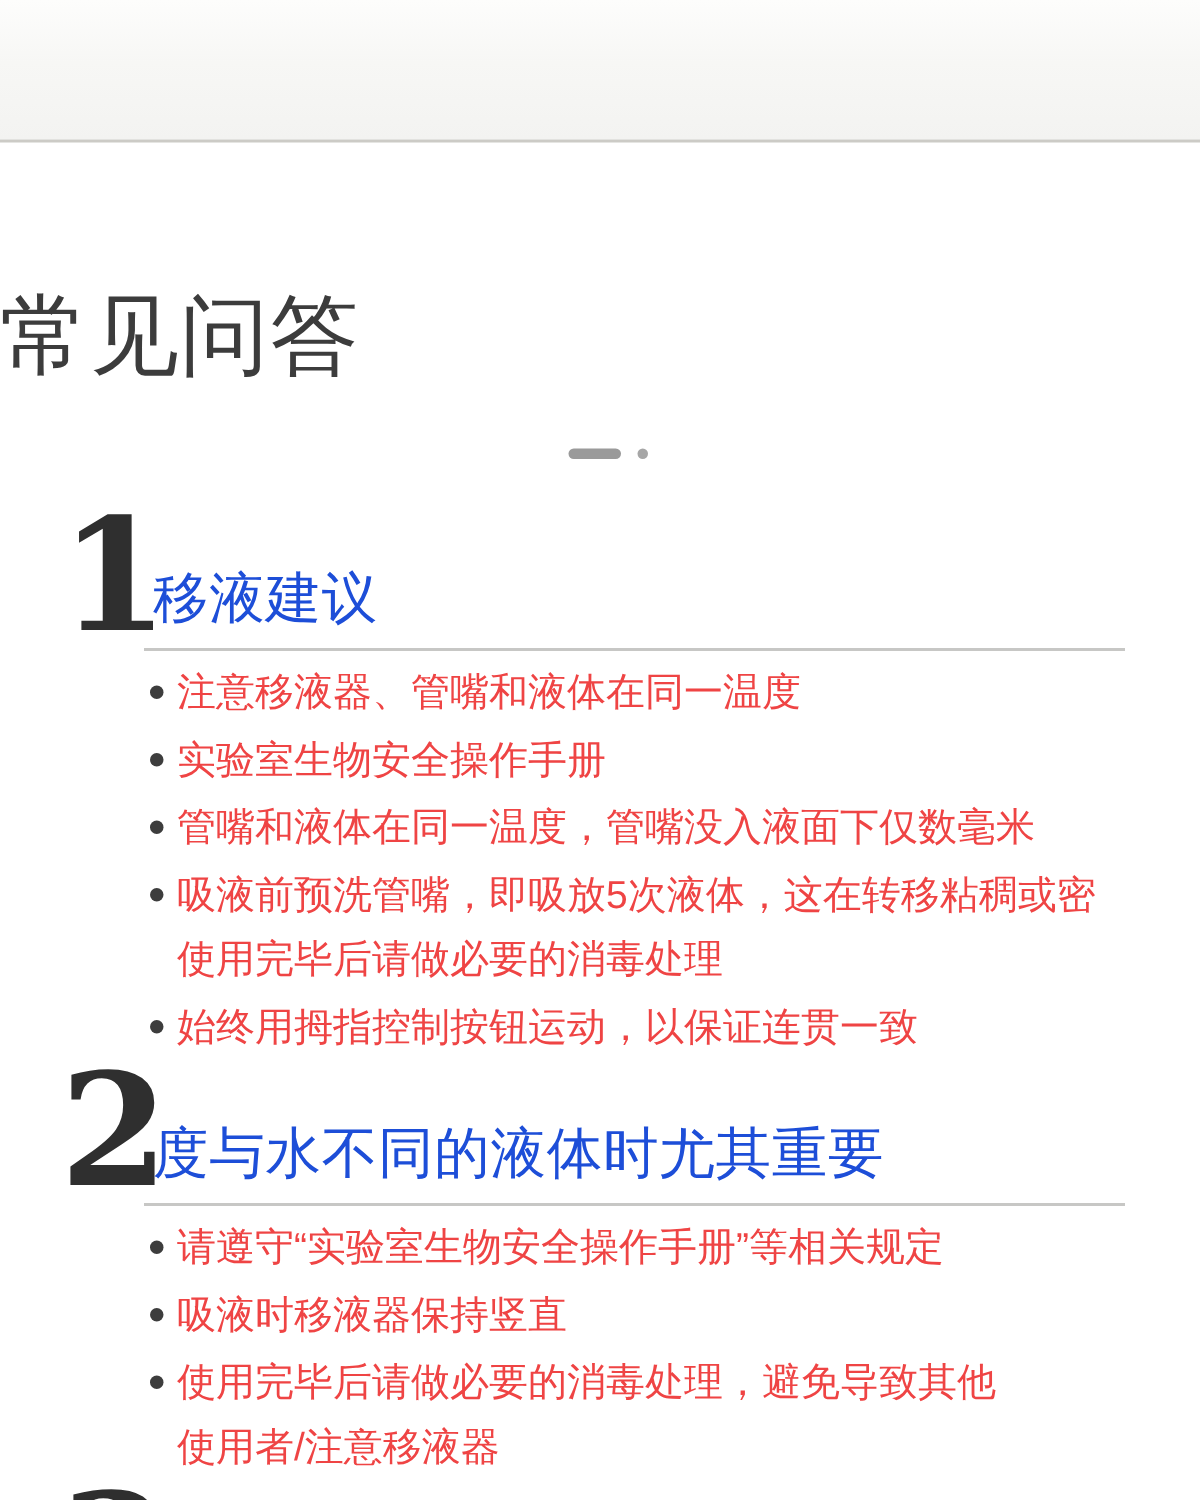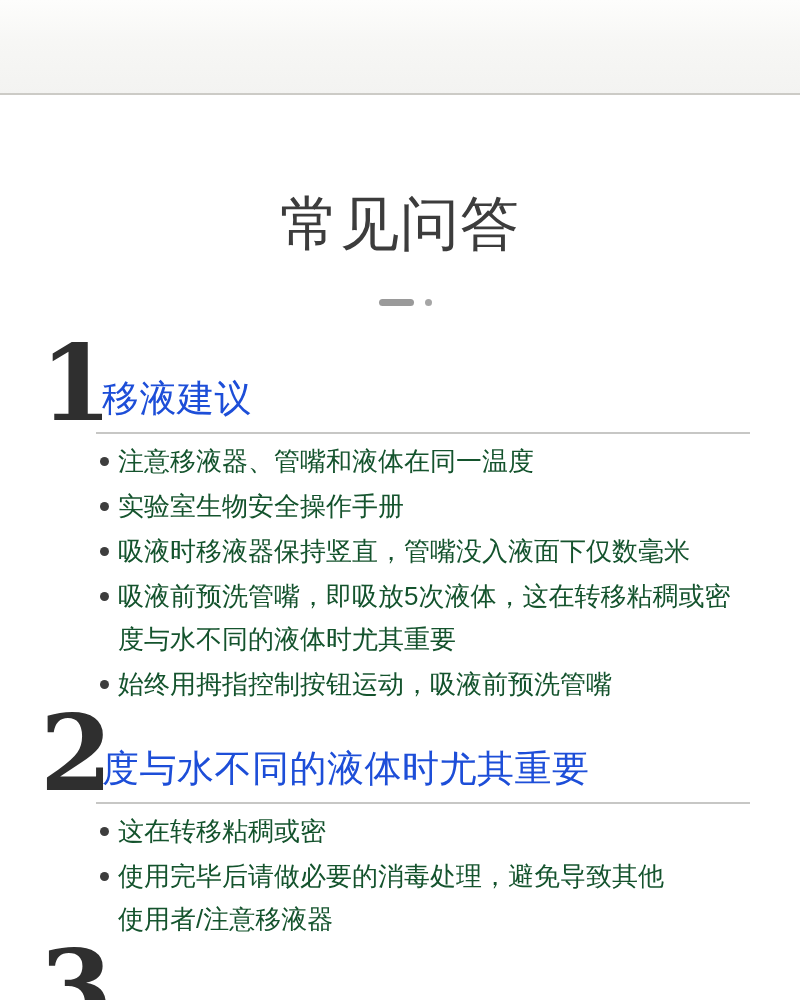--- a/index.html
+++ b/index.html
@@ -10,21 +10,20 @@
   }
   
   .top-band{
     height:93px;
     background:linear-gradient(180deg,#fdfdfc 0%,#f7f7f5 45%,#f3f3f1 100%);
     border-bottom:2px solid #cccbc6;
   }
   
   .page-title{
     margin:100px 0 0 0;
-    text-align:center;
     font-size:59px;line-height:1;
     font-weight:500;
     color:#3c3c3c;
     letter-spacing:1px;
   }
   .title-deco{
     display:flex;justify-content:center;align-items:center;
     gap:11px;margin-top:45px;transform:translateX(5px);
   }
   .deco-dash{width:35px;height:7px;border-radius:4px;background:#9a9a9a;}
@@ -41,21 +40,21 @@
   }
   .sec-title{
     font-size:37px;line-height:1;color:#1d4ed8;
     margin:0 0 19px 0;font-weight:400;letter-spacing:0.5px;
   }
   .section-divider{height:2px;background:#c7c7c5;margin:-4px 0 0 56px;}
 
   .bullets{list-style:none;margin:6px 0 0 60px;padding:0;}
   .bullets li{
     position:relative;padding-left:18px;margin-bottom:2px;
-    font-size:26px;line-height:43px;color:#14532d;
+    font-size:26px;line-height:43px;color:#ef4444;
     white-space:pre-line;
   }
   .bullets li .dot{
     position:absolute;left:0;top:17px;width:9px;height:9px;
     border-radius:50%;background:#3d3d3d;
   }
 </style>
 </head>
 <body>
 
@@ -70,35 +69,36 @@
 
 <div class="section">
   <div class="section-header">
     <div class="sec-num">1</div>
     <h2 class="sec-title">移液建议</h2>
   </div>
   <div class="section-divider"></div>
   <ul class="bullets">
     <li><span class="dot"></span><span>注意移液器、管嘴和液体在同一温度</span></li>
     <li><span class="dot"></span><span>实验室生物安全操作手册</span></li>
-    <li><span class="dot"></span><span>吸液时移液器保持竖直，管嘴没入液面下仅数毫米</span></li>
+    <li><span class="dot"></span><span>管嘴和液体在同一温度，管嘴没入液面下仅数毫米</span></li>
     <li><span class="dot"></span><span>吸液前预洗管嘴，即吸放5次液体，这在转移粘稠或密
-度与水不同的液体时尤其重要</span></li>
-    <li><span class="dot"></span><span>始终用拇指控制按钮运动，吸液前预洗管嘴</span></li>
+使用完毕后请做必要的消毒处理</span></li>
+    <li><span class="dot"></span><span>始终用拇指控制按钮运动，以保证连贯一致</span></li>
   </ul>
 </div>
 
 <div class="section follow">
   <div class="section-header">
     <div class="sec-num">2</div>
     <h2 class="sec-title">度与水不同的液体时尤其重要</h2>
   </div>
   <div class="section-divider"></div>
   <ul class="bullets">
-    <li><span class="dot"></span><span>这在转移粘稠或密</span></li>
+    <li><span class="dot"></span><span>请遵守“实验室生物安全操作手册”等相关规定</span></li>
+    <li><span class="dot"></span><span>吸液时移液器保持竖直</span></li>
     <li><span class="dot"></span><span>使用完毕后请做必要的消毒处理，避免导致其他
 使用者/注意移液器</span></li>
   </ul>
 </div>
 
 <div class="section follow">
   <div class="section-header">
     <div class="sec-num">3</div>
   </div>
 </div>

